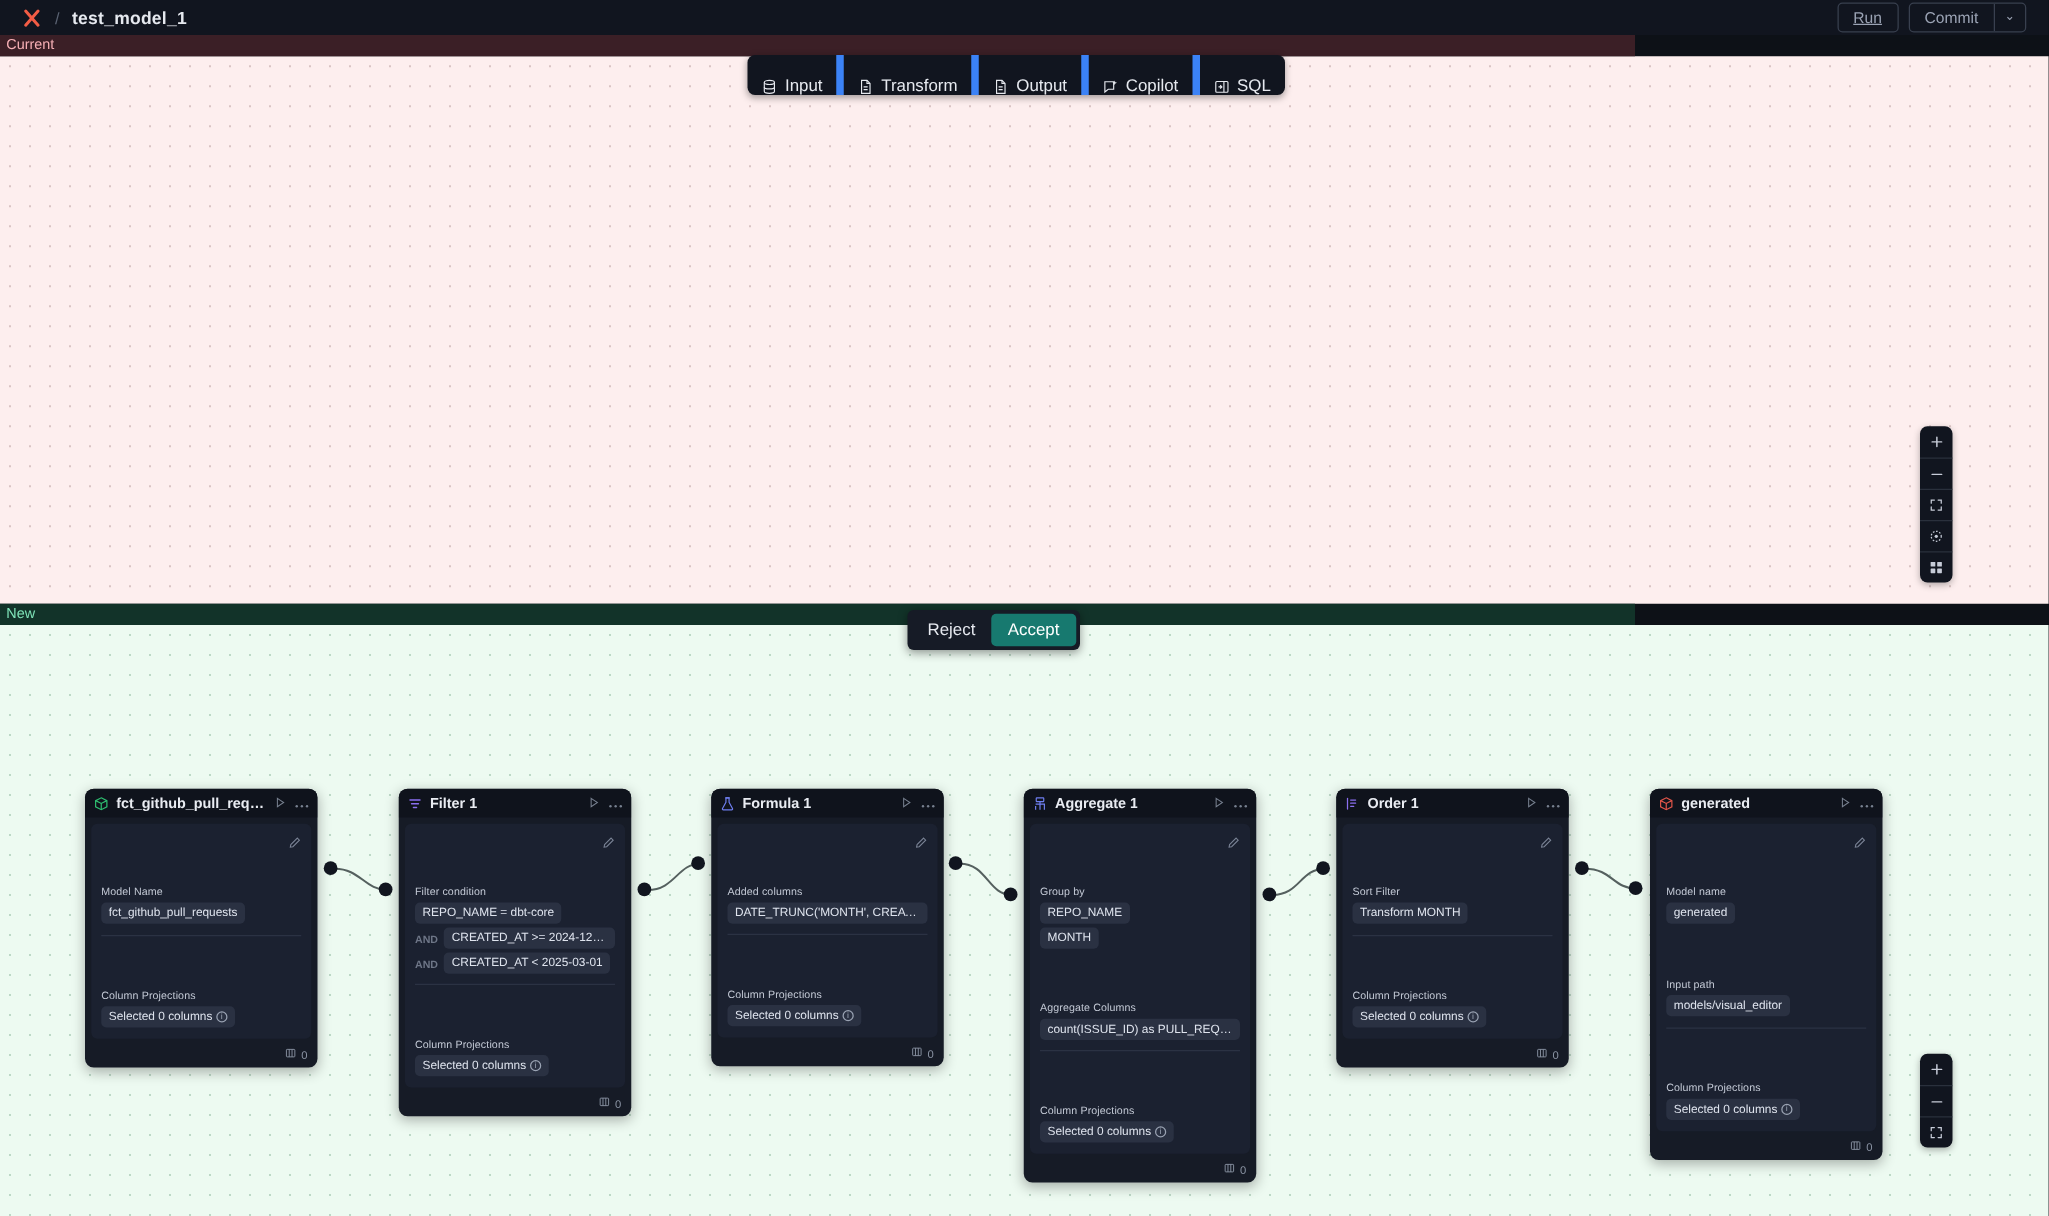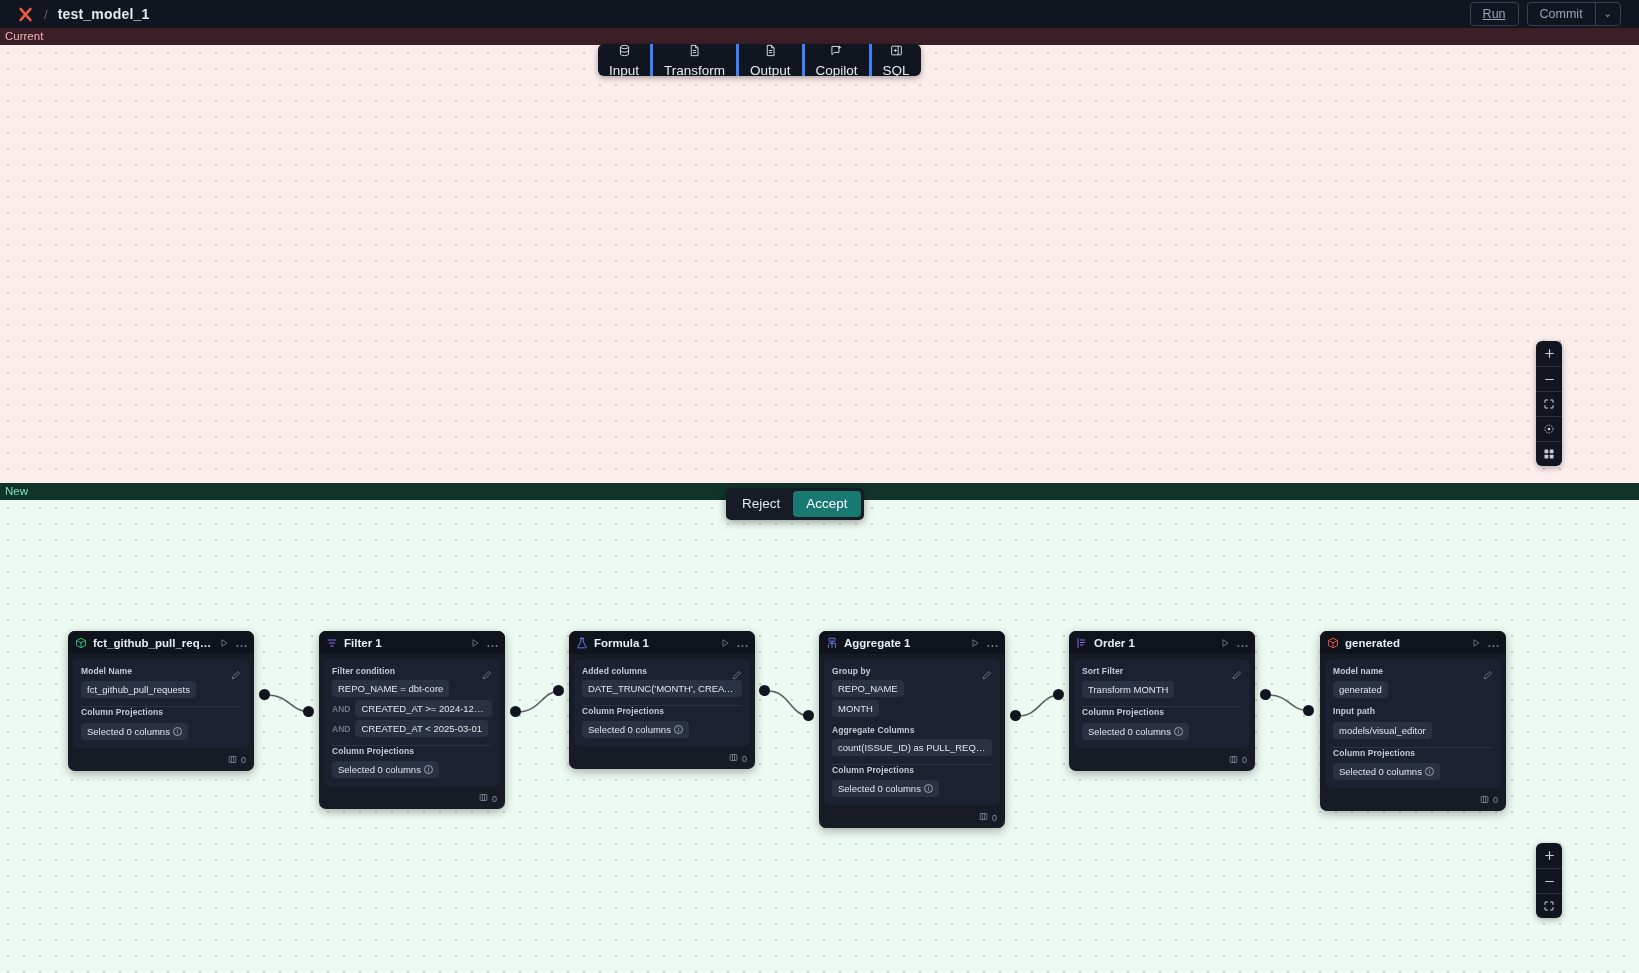--- a/index.html
+++ b/index.html
@@ -34,21 +34,21 @@
     padding: 3px 12px; background: transparent;
     line-height: 16px;
     text-decoration: underline;
   }
   .tb-split { display: flex; border: 1px solid #39404f; border-radius: 4px; overflow: hidden; }
   .tb-split > .seg { color: #9ba3b4; font-size: 12.5px; padding: 3px 12px; line-height: 16px; }
   .tb-split > .seg.caret { border-left: 1px solid #39404f; padding: 3px 8px; font-size: 10px; }
 
   
   .banner {
-    position: absolute; left: 0; width: 1639px; height: 17px;
+    position: absolute; left: 0; width: 1308px; height: 17px;
     font-size: 11.5px; line-height: 17px; padding-left: 5px;
     z-index: 25; font-weight: normal;
   }
   .banner.current { top: 28px; background: #3b1f26; color: #f7b0b6; }
   .banner.new { top: 483px; background: #123329; color: #7fe3b8; }
 
   
   .canvas {
     position: absolute; left: 0; width: 1639px;
     background-size: 16px 16px;
@@ -66,24 +66,24 @@
 
   
   .modebar {
     position: absolute; top: 44px; left: 598px;
     height: 32px; display: flex; align-items: stretch;
     background: #11151f; border-radius: 6px;
     z-index: 30; overflow: hidden;
     box-shadow: 0 2px 6px rgba(0,0,0,.35);
   }
   .mode-item {
-    display: flex; align-items: center; gap: 6px;
-    padding: 0 11px; color: #e6e9ef; font-size: 13.5px; flex-direction: column;
-  }
-  .mode-item + .mode-item { border-left: 3px solid #3b82f6; }
+    display: flex; align-items: flex-end; gap: 6px;
+    padding: 0 11px; color: #e6e9ef; font-size: 13.5px;
+  }
+  .mode-item + .mode-item { border-left: 6px solid #3b82f6; }
   .mode-item svg { display: block; }
 
   
   .decision {
     position: absolute; top: 488px; left: 726px;
     display: flex; align-items: center;
     background: #161b26; border-radius: 5px;
     padding: 3px; gap: 0; z-index: 35;
     box-shadow: 0 2px 8px rgba(0,0,0,.4);
   }
@@ -127,21 +127,21 @@
   .node-title {
     color: #e9ecf2; font-size: 11.5px; font-weight: bold;
     white-space: nowrap; overflow: hidden; text-overflow: ellipsis;
   }
   .node-head .hactions { margin-left: auto; display: flex; align-items: center; gap: 7px; color: #77808f; }
   .node-body {
     margin: 5px; background: #1b2130; border-radius: 5px;
     padding: 7px 8px 8px 8px; position: relative;
   }
   .sec + .sec { margin-top: 8px; }
-  .sec-label { color: #c4cad6; font-size: 8.5px; font-weight: bold; margin-bottom: 4px; letter-spacing: .1px; }
+  .sec-label { color: #c4cad6; font-size: 8.5px; font-weight: normal; margin-bottom: 4px; letter-spacing: .1px; margin-top: 42px; }
   .chip {
     display: inline-block; background: #2a3142; color: #dfe4ee;
     border-radius: 4px; font-size: 9.5px; padding: 3px 6px;
     max-width: 100%; white-space: nowrap; overflow: hidden; text-overflow: ellipsis;
     vertical-align: middle;
   }
   .chip.wide { display: block; }
   .chip-row { display: flex; align-items: center; gap: 5px; margin-top: 3px; }
   .chip-row:first-of-type { margin-top: 0; }
   .conj { color: #6e7687; font-size: 8.5px; font-weight: bold; flex: none; }

